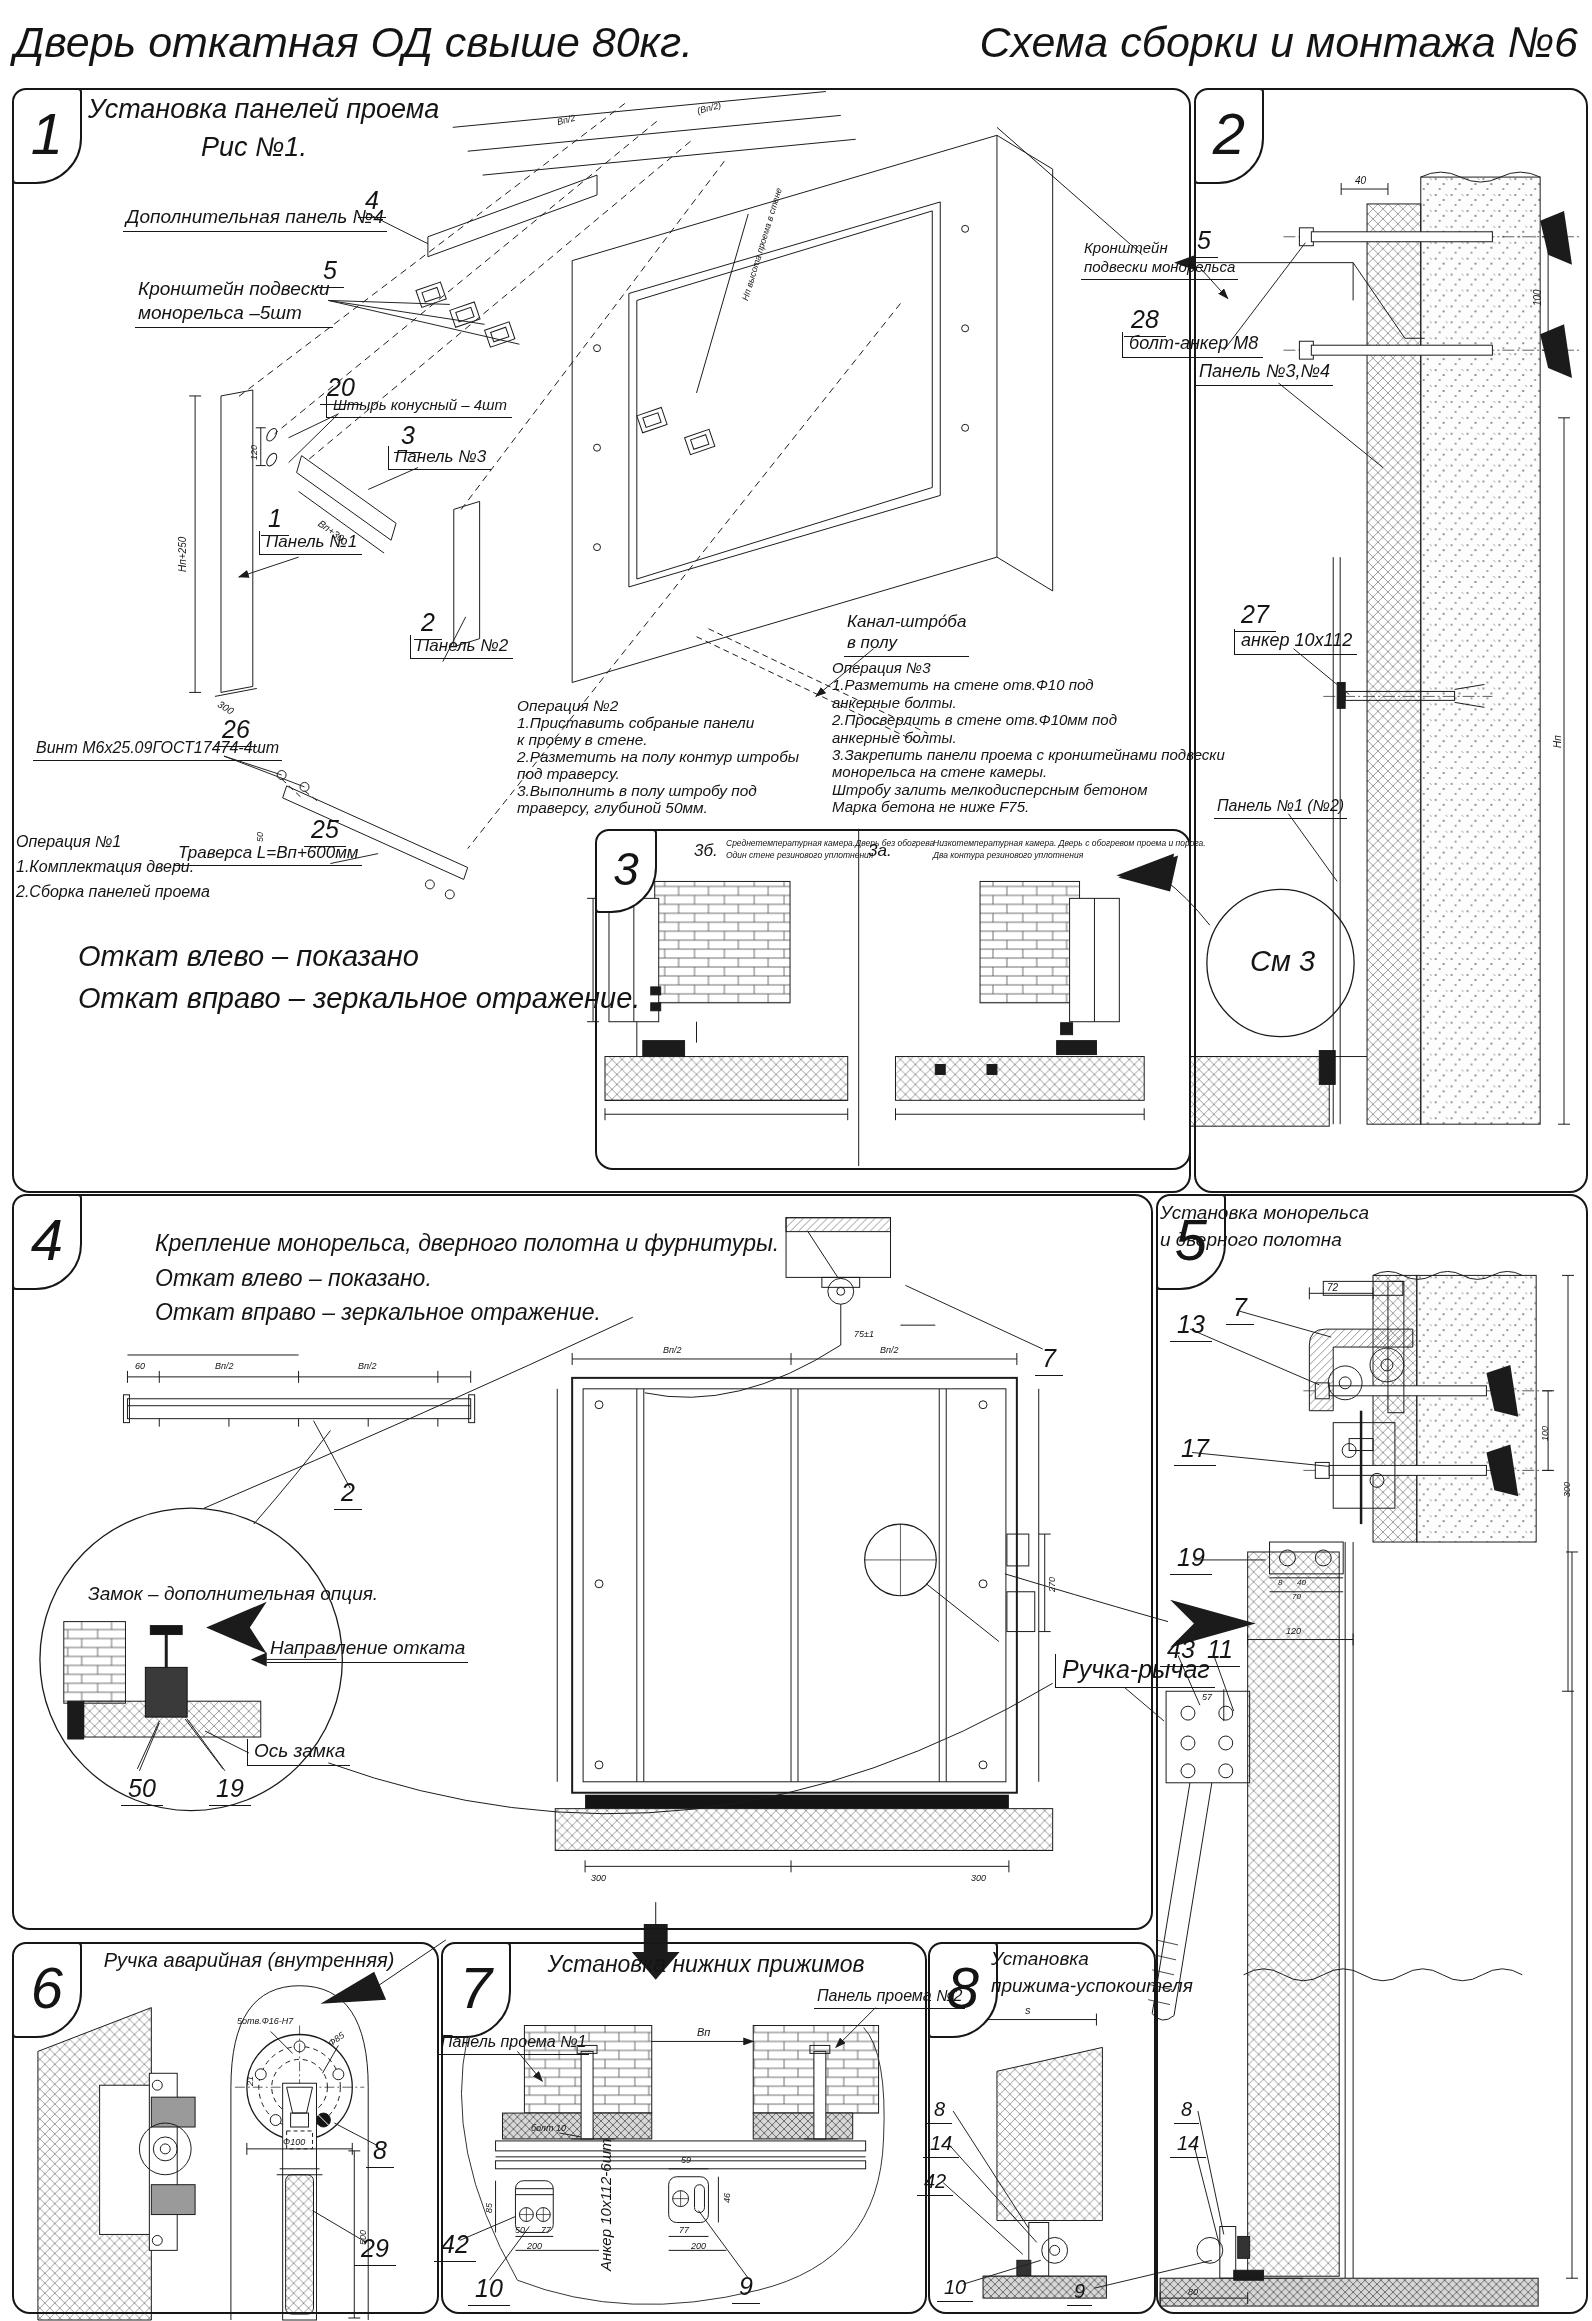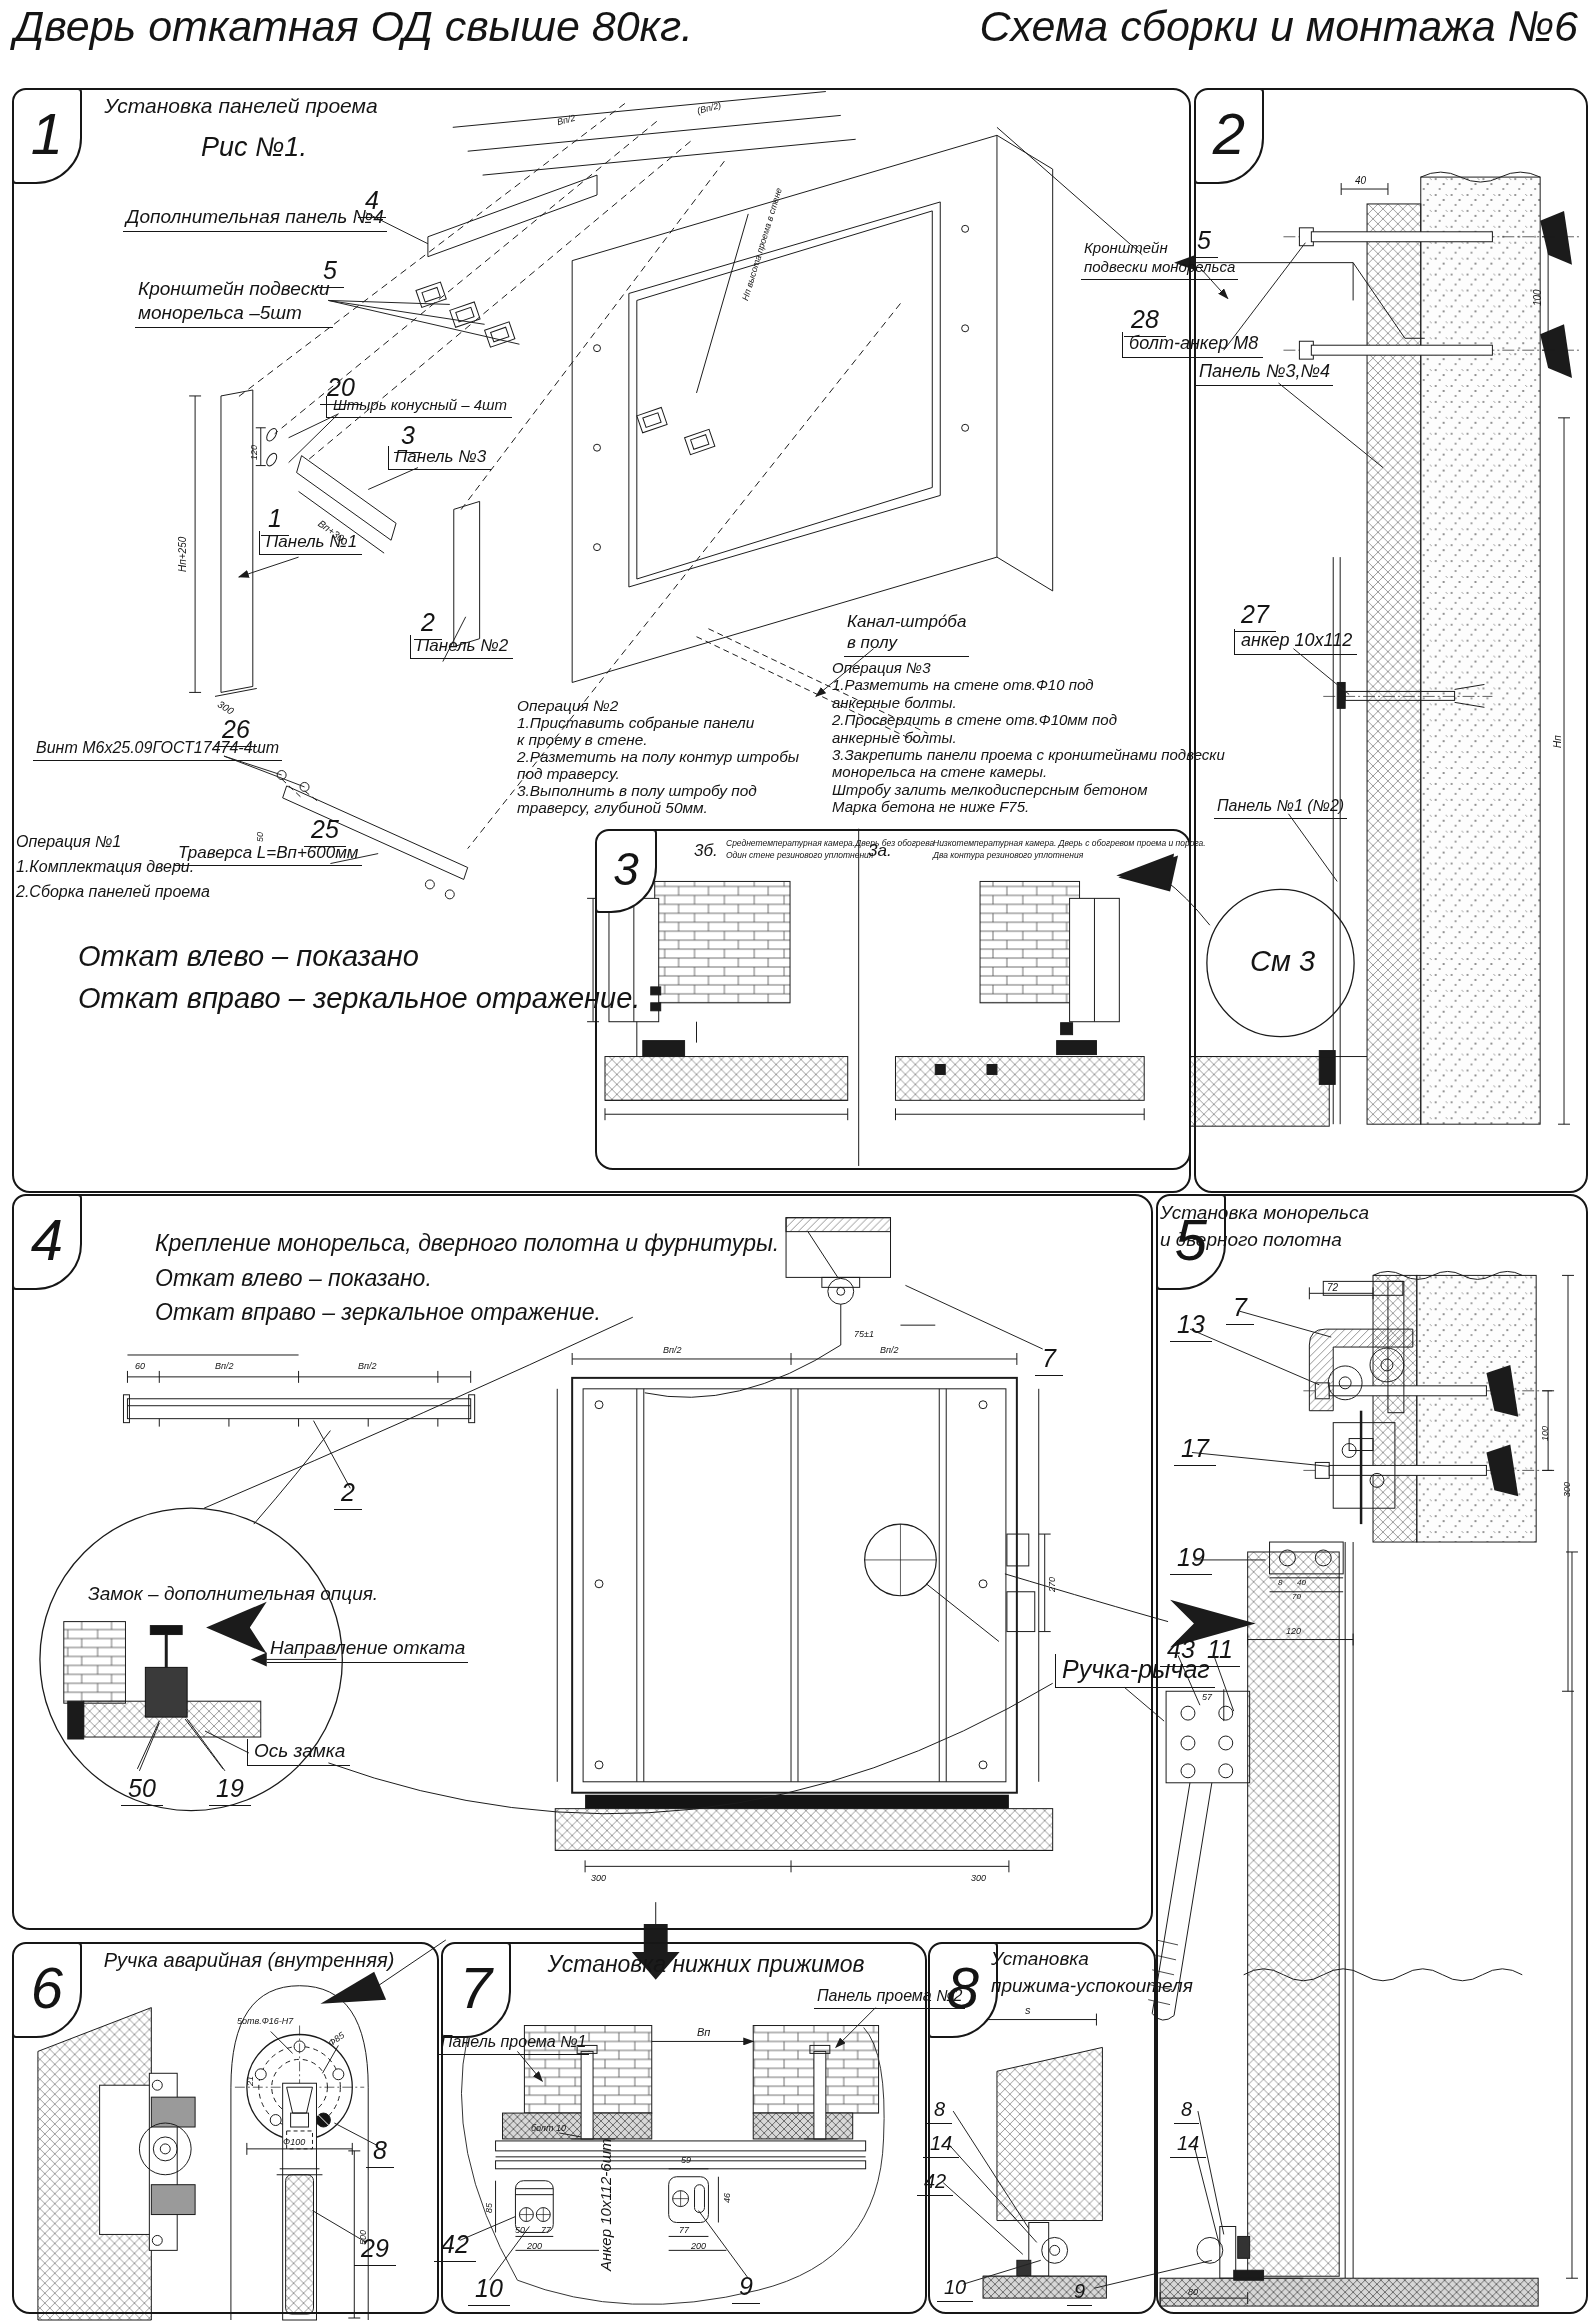--- a/index.html
+++ b/index.html
@@ -4,21 +4,21 @@
 <style>
   html,body{margin:0;padding:0;background:#fff;}
   #page{position:relative;width:1592px;height:2321px;background:#fff;overflow:hidden;
         font-family:"Liberation Sans",sans-serif;color:#141414;}
   #art{position:absolute;left:0;top:0;z-index:0;}
   .panel{position:absolute;border:2px solid #161616;border-radius:18px;z-index:1;}
   .numbox{position:absolute;width:66px;height:92px;border:2.5px solid #161616;
           border-radius:14px 4px 46px 4px;background:#fff;z-index:2;
           font-style:italic;font-size:58px;text-align:center;line-height:88px;}
   .numbox.sm{width:58px;height:80px;font-size:46px;line-height:76px;}
-  #title{position:absolute;left:14px;right:14px;top:2px;display:flex;justify-content:space-between;
+  #title{position:absolute;left:14px;right:14px;top:18px;display:flex;justify-content:space-between;
          font-style:italic;font-size:43px;font-weight:500;z-index:3;white-space:nowrap;gap:11px;}
   .lbl{position:absolute;font-style:italic;z-index:3;white-space:nowrap;line-height:1.25;}
   .ml{white-space:pre-line;}
   .u{border-bottom:1.6px solid #161616;padding:0 3px 2px 3px;}
   .bx{border-bottom:1.6px solid #161616;border-left:1.6px solid #161616;padding:0 5px 2px 6px;}
   .num{font-size:25px;border-bottom:1.6px solid #161616;padding:0 7px 1px 7px;}
   .c{text-align:center;}
   .dm{font-size:10px;}
   .dm2{font-size:9px;}
   .r90{transform:rotate(-90deg);transform-origin:0 0;}
@@ -367,21 +367,21 @@
 
   <div class="numbox" style="left:12px;top:88px">1</div>
   <div class="numbox" style="left:1194px;top:88px">2</div>
   <div class="numbox sm" style="left:595px;top:829px">3</div>
   <div class="numbox" style="left:12px;top:1194px">4</div>
   <div class="numbox" style="left:1156px;top:1194px">5</div>
   <div class="numbox" style="left:12px;top:1942px">6</div>
   <div class="numbox" style="left:441px;top:1942px">7</div>
   <div class="numbox" style="left:928px;top:1942px">8</div>
 
-  <div class="lbl c" style="left:82px;top:93px;width:318px;font-size:21px">Установка панелей проема</div>
+  <div class="lbl c" style="left:88px;top:93px;width:318px;font-size:27px">Установка панелей проема</div>
   <div class="lbl c" style="left:95px;top:131px;width:318px;font-size:27px">Рис №1.</div>
   <div class="lbl num" style="left:358px;top:185px">4</div>
   <div class="lbl u" style="left:123px;top:205px;font-size:19px">Дополнительная панель №4</div>
   <div class="lbl num" style="left:316px;top:255px">5</div>
   <div class="lbl u ml" style="left:135px;top:277px;font-size:19px">Кронштейн подвески
 монорельса –5шт</div>
   <div class="lbl num" style="left:320px;top:372px">20</div>
   <div class="lbl bx" style="left:326px;top:396px;font-size:15px">Штырь конусный – 4шт</div>
   <div class="lbl num" style="left:394px;top:420px">3</div>
   <div class="lbl bx" style="left:388px;top:446px;font-size:17px">Панель №3</div>

